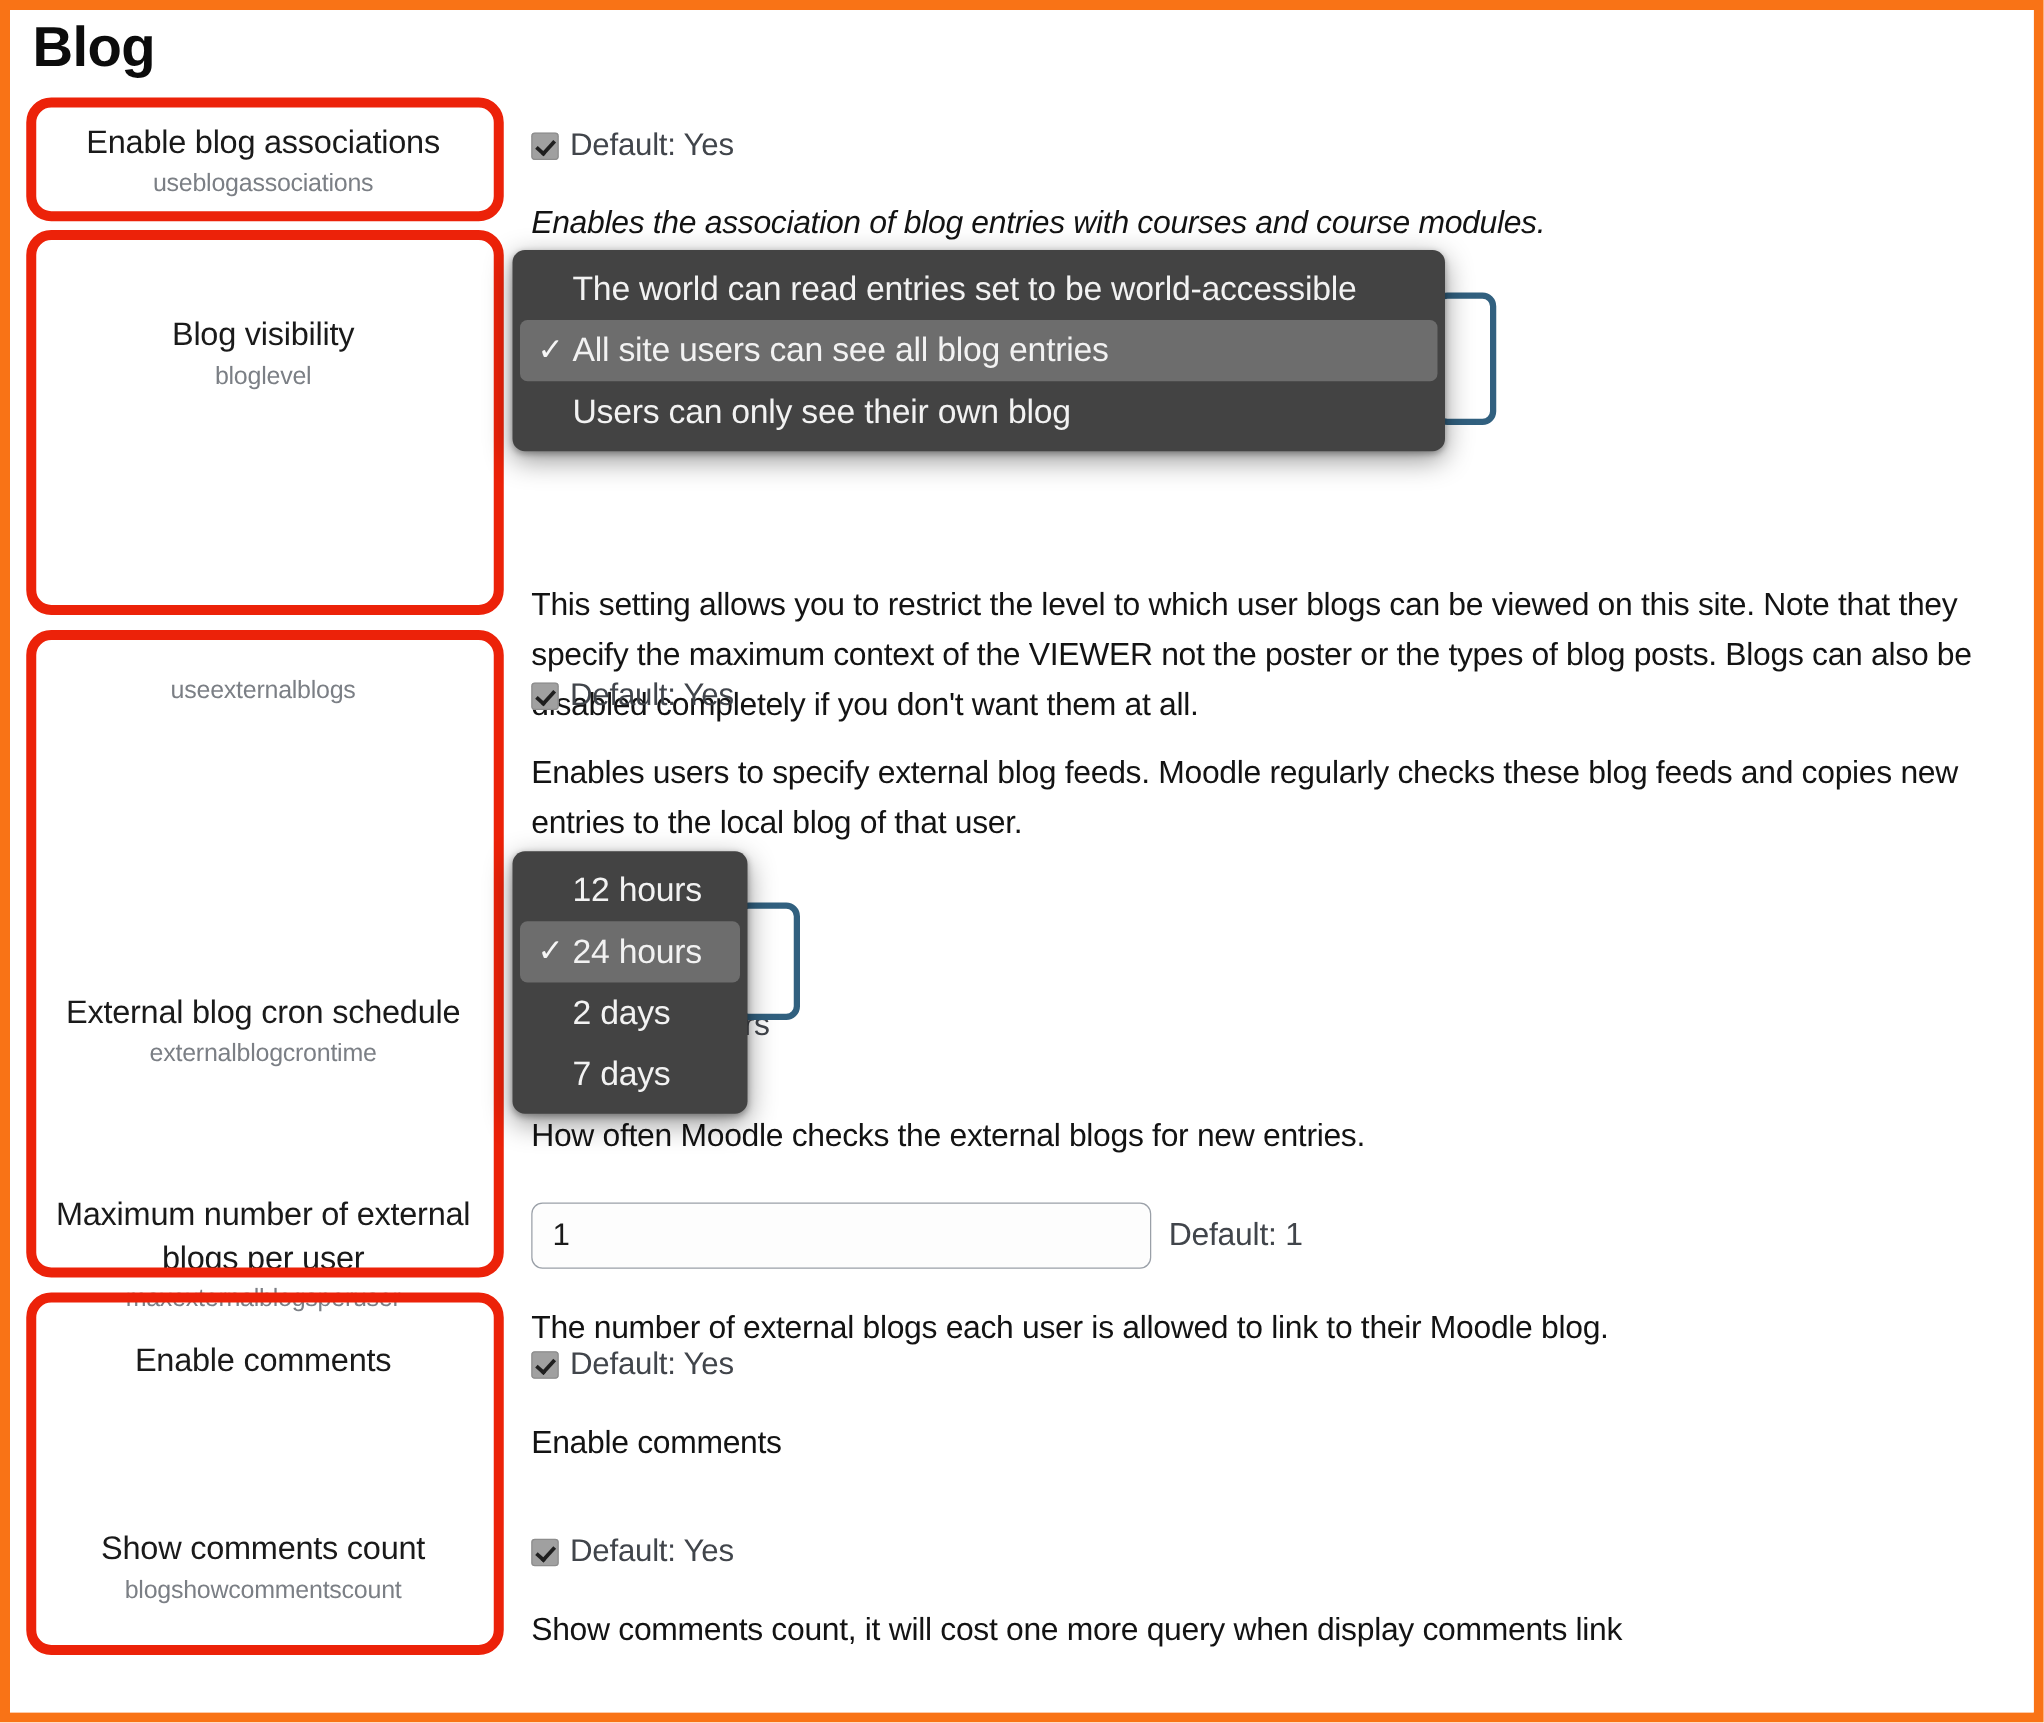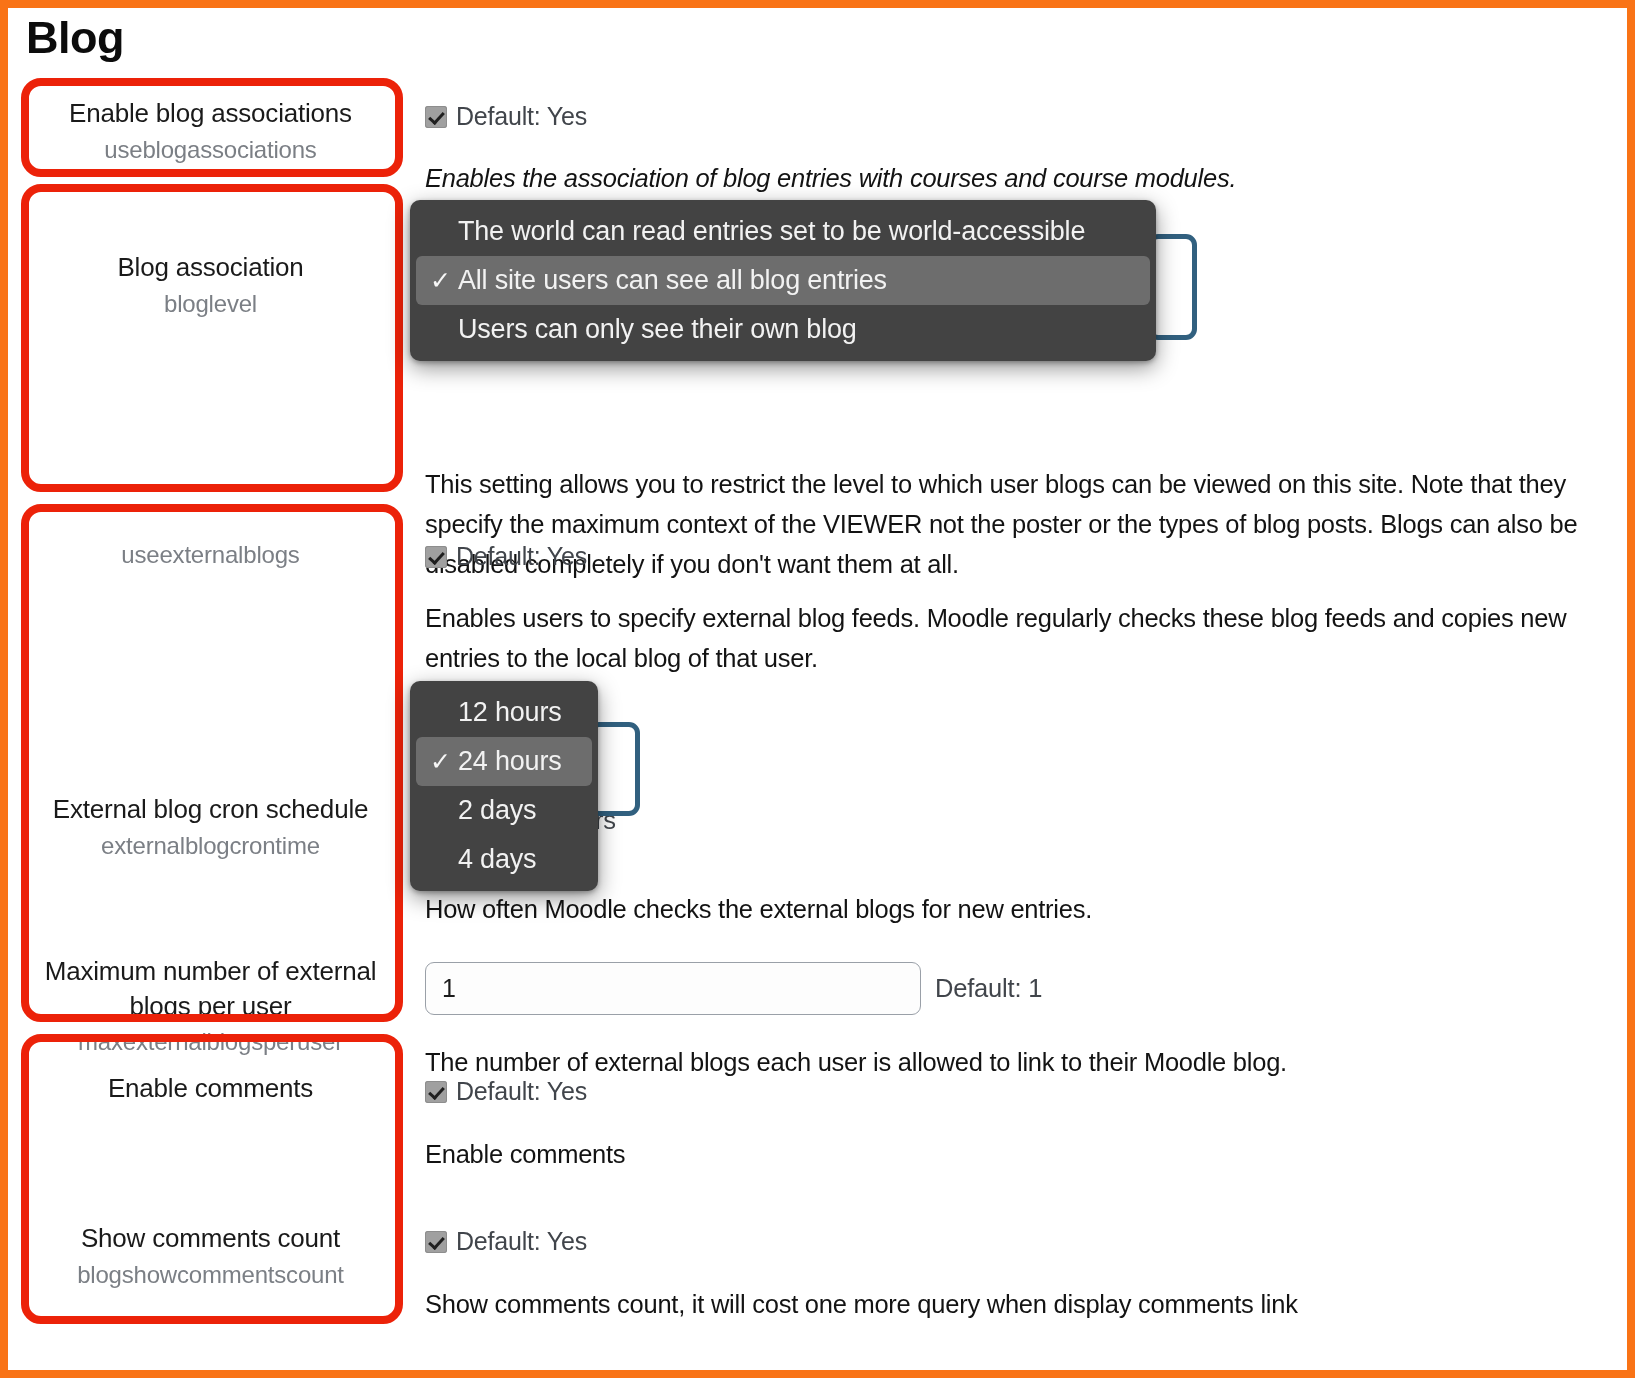--- a/index.html
+++ b/index.html
@@ -58,21 +58,21 @@
     width: 345px;
     text-align: center;
   }
   .label-main {
     font-size: 26px;
     color: #1a1a1a;
     line-height: 1.33;
     letter-spacing: -0.2px;
   }
   .label-sub {
-    font-size: 24px;
+    font-size: 20px;
     color: #7b7f85;
     line-height: 1.35;
     margin-top: 3px;
     letter-spacing: -0.2px;
   }
   .ctrl-col {
     position: absolute;
     left: 417px;
     width: 1190px;
   }
@@ -215,21 +215,21 @@
           <div class="chk-line">
             <span class="chkbox"></span>
             <span>Default: Yes</span>
           </div>
           <div class="desc" style="margin-top:28px;font-style:italic;">Enables the association of blog entries with courses and course modules.</div>
         </div>
       </div>
 
       <div class="row" style="top:150px;">
         <div class="label-col" style="top:20px;">
-          <div class="label-main">Blog association</div>
+          <div class="label-main">Blog visibility</div>
           <div class="label-sub">bloglevel</div>
         </div>
         <div class="ctrl-col" style="top:235px;">
           <div class="desc">This setting allows you to restrict the level to which user blogs can be viewed on this site. Note that they specify the maximum context of the VIEWER not the poster or the types of blog posts. Blogs can also be disabled completely if you don't want them at all.</div>
         </div>
       </div>
 
       <div class="row" style="top:440px;">
         <div class="label-col" style="top:16px;">
           <div class="label-sub">useexternalblogs</div>
@@ -323,21 +323,21 @@
       <div class="popup-item selected">
         <span class="popup-check">✓</span>
         <span>24 hours</span>
       </div>
       <div class="popup-item">
         <span class="popup-check"></span>
         <span>2 days</span>
       </div>
       <div class="popup-item">
         <span class="popup-check"></span>
-        <span>4 days</span>
+        <span>7 days</span>
       </div>
     </div>
 
     <div class="anno" style="left:13px;  top:70px;   width:382px; height:99px;"></div>
     <div class="anno" style="left:13px;  top:176px;  width:382px; height:308px;"></div>
     <div class="anno" style="left:13px;  top:496px;  width:382px; height:518px;"></div>
     <div class="anno" style="left:13px;  top:1026px; width:382px; height:290px;"></div>
 
   </div>
 </div>

